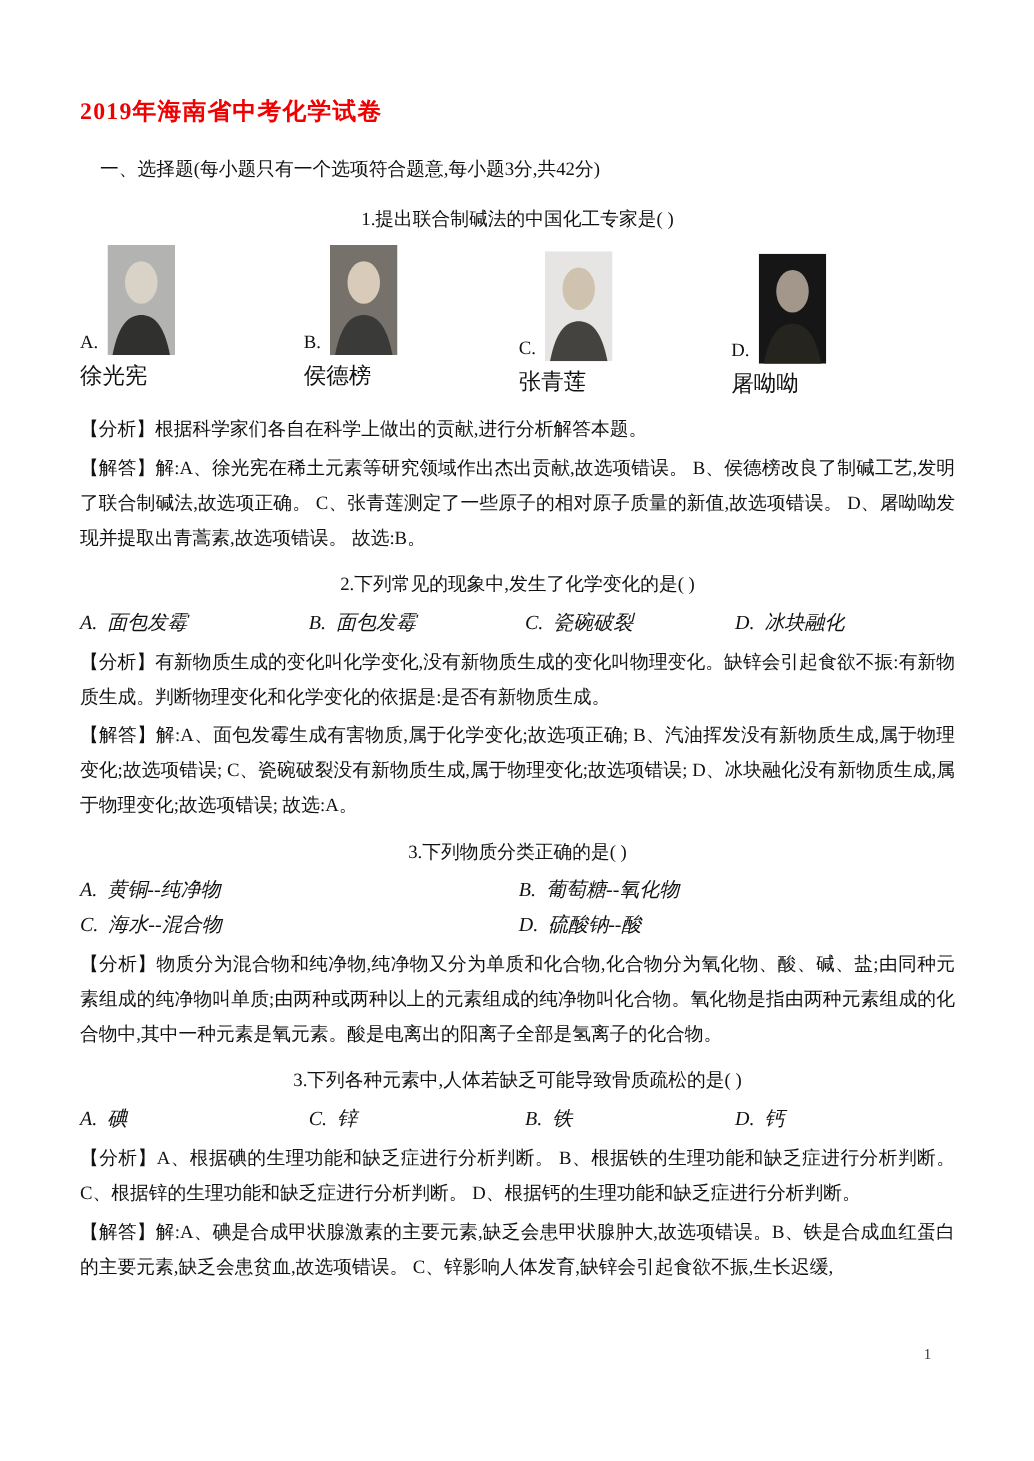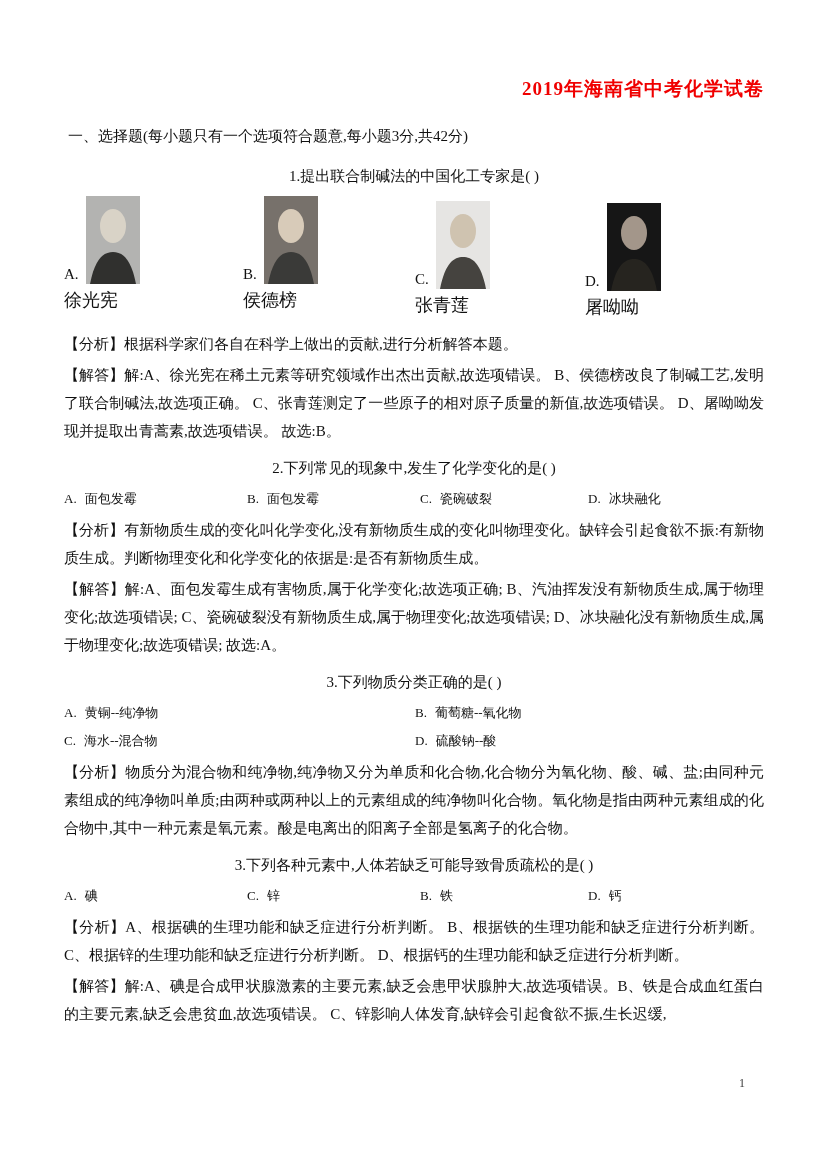--- a/index.html
+++ b/index.html
@@ -8,27 +8,27 @@
     background:#ffffff;
     color:#111111;
     font-family:"Liberation Serif","DejaVu Serif",serif;
     position:relative;
     overflow:hidden;
   }
   .page { padding:76px 63px 0 64px; }
   .title {
     font-size:19px;
     font-weight:bold;
-    text-align:right;
+    text-align:left;
     margin:0 0 20px 0;
     letter-spacing:1px;
   }
   .section-header {
     font-size:15px;
-    margin:0 0 12px 4px;
+    margin:0 0 12px 16px;
     line-height:28px;
   }
   .para, .stem {
     font-size:15px;
     line-height:28px;
     margin:3px 0;
     text-align:justify;
   }
   .stem { margin-top:9px; text-align:center; }
   .figures {
@@ -45,21 +45,21 @@
   .fig-name { font-size:18px; line-height:26px; margin-top:3px; }
   .p-bg   { fill:var(--bg,#bbb); }
   .p-head { fill:var(--face,#ddd); }
   .p-body { fill:var(--suit,#333); }
   .options {
     display:grid;
     margin:2px 0;
   }
   .options-4 { grid-template-columns:183px 173px 168px 1fr; }
   .options-2 { grid-template-columns:351px 1fr; }
-  .option { font-size:13px; line-height:28px; }
+  .option { font-size:16px; line-height:28px;font-style:italic; }
   .opt-label { margin-right:8px; }
   .page-number {
     position:absolute;
     right:82px;
     top:1076px;
     font-size:12px;
     color:#3a3a3a;
   }
 </style>
 </head>

